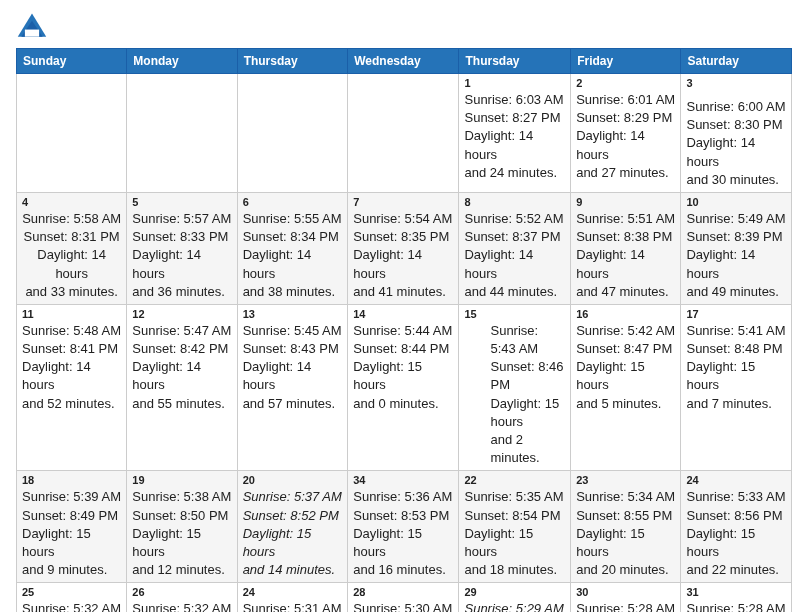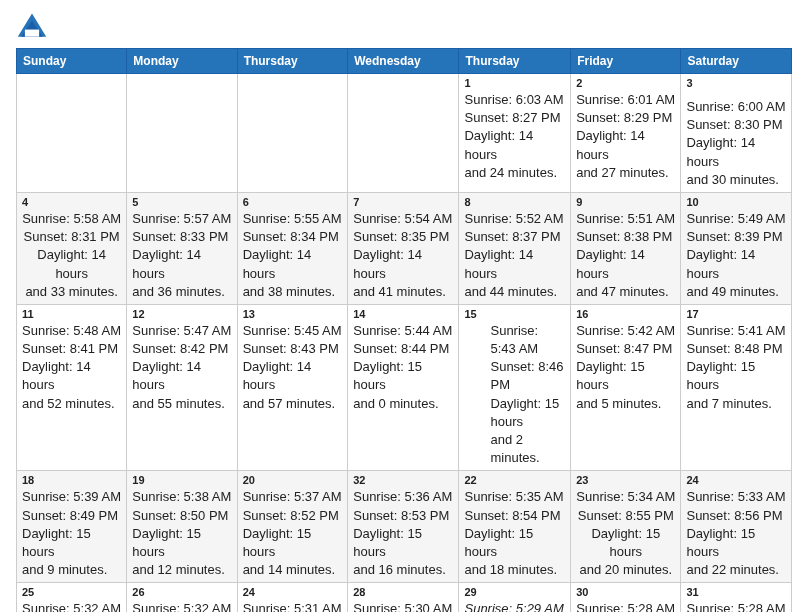--- a/index.html
+++ b/index.html
@@ -267,42 +267,42 @@
           </td>
           <td>
             <span class="day-num">19</span>
             <div class="day-info" style="white-space: pre-line;">Sunrise: 5:38 AM
 Sunset: 8:50 PM
 Daylight: 15 hours
 and 12 minutes.</div>
           </td>
           <td>
             <span class="day-num">20</span>
-            <div class="day-info" style="white-space: pre-line;">Sunrise: 5:37 AM
+            <div class="day-info" style="white-space: pre-line; font-style: italic;">Sunrise: 5:37 AM
 Sunset: 8:52 PM
 Daylight: 15 hours
 and 14 minutes.</div>
           </td>
           <td>
-            <span class="day-num">32</span>
+            <span class="day-num">34</span>
             <div class="day-info" style="white-space: pre-line;">Sunrise: 5:36 AM
 Sunset: 8:53 PM
 Daylight: 15 hours
 and 16 minutes.</div>
           </td>
           <td>
             <span class="day-num">22</span>
             <div class="day-info" style="white-space: pre-line;">Sunrise: 5:35 AM
 Sunset: 8:54 PM
 Daylight: 15 hours
 and 18 minutes.</div>
           </td>
           <td>
             <span class="day-num">23</span>
-            <div class="day-info" style="white-space: pre-line; text-align: center;">Sunrise: 5:34 AM
+            <div class="day-info" style="white-space: pre-line;">Sunrise: 5:34 AM
 Sunset: 8:55 PM
 Daylight: 15 hours
 and 20 minutes.</div>
           </td>
           <td>
             <span class="day-num">24</span>
             <div class="day-info" style="white-space: pre-line;">Sunrise: 5:33 AM
 Sunset: 8:56 PM
 Daylight: 15 hours
 and 22 minutes.</div>

